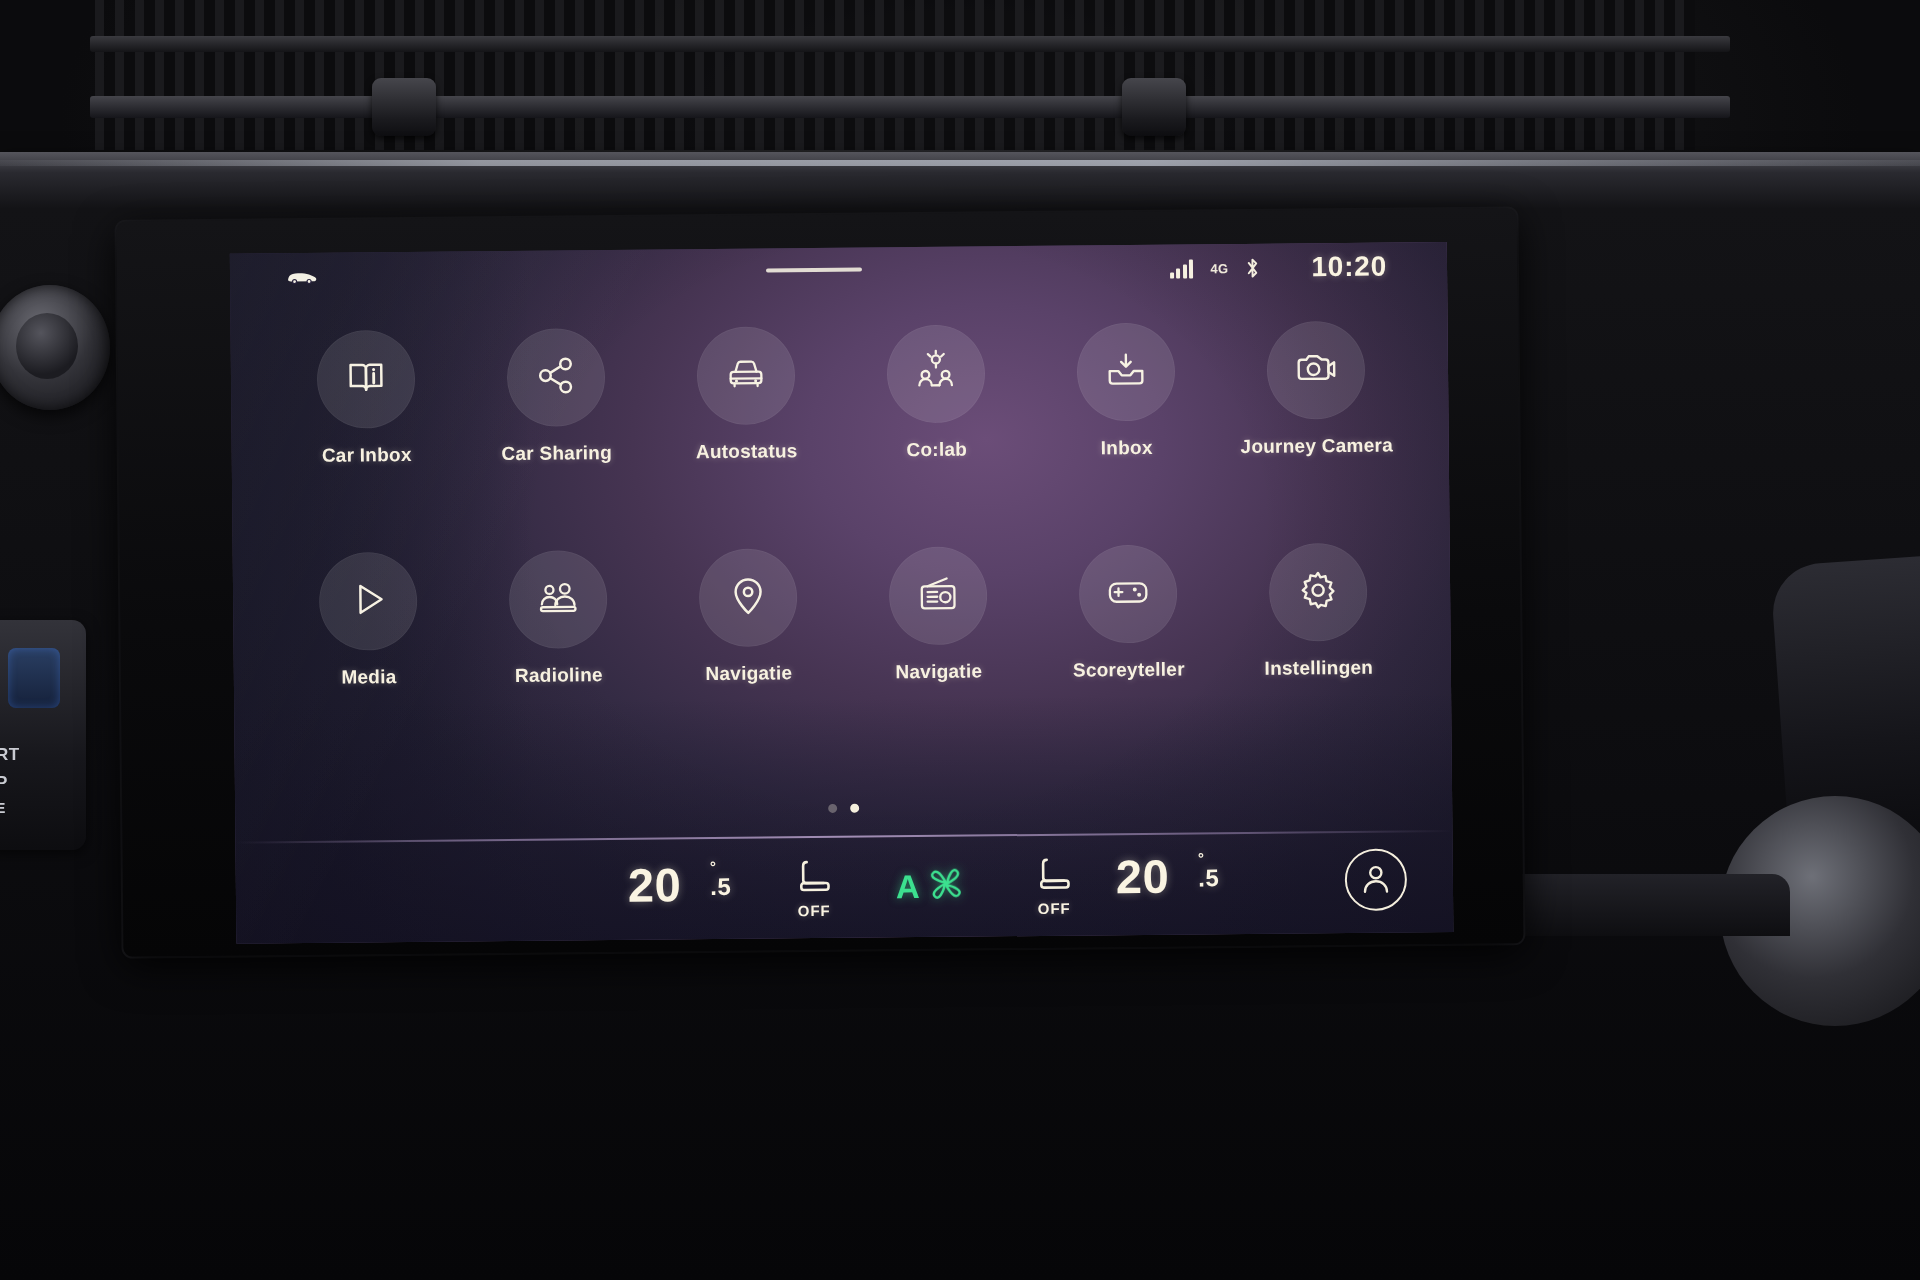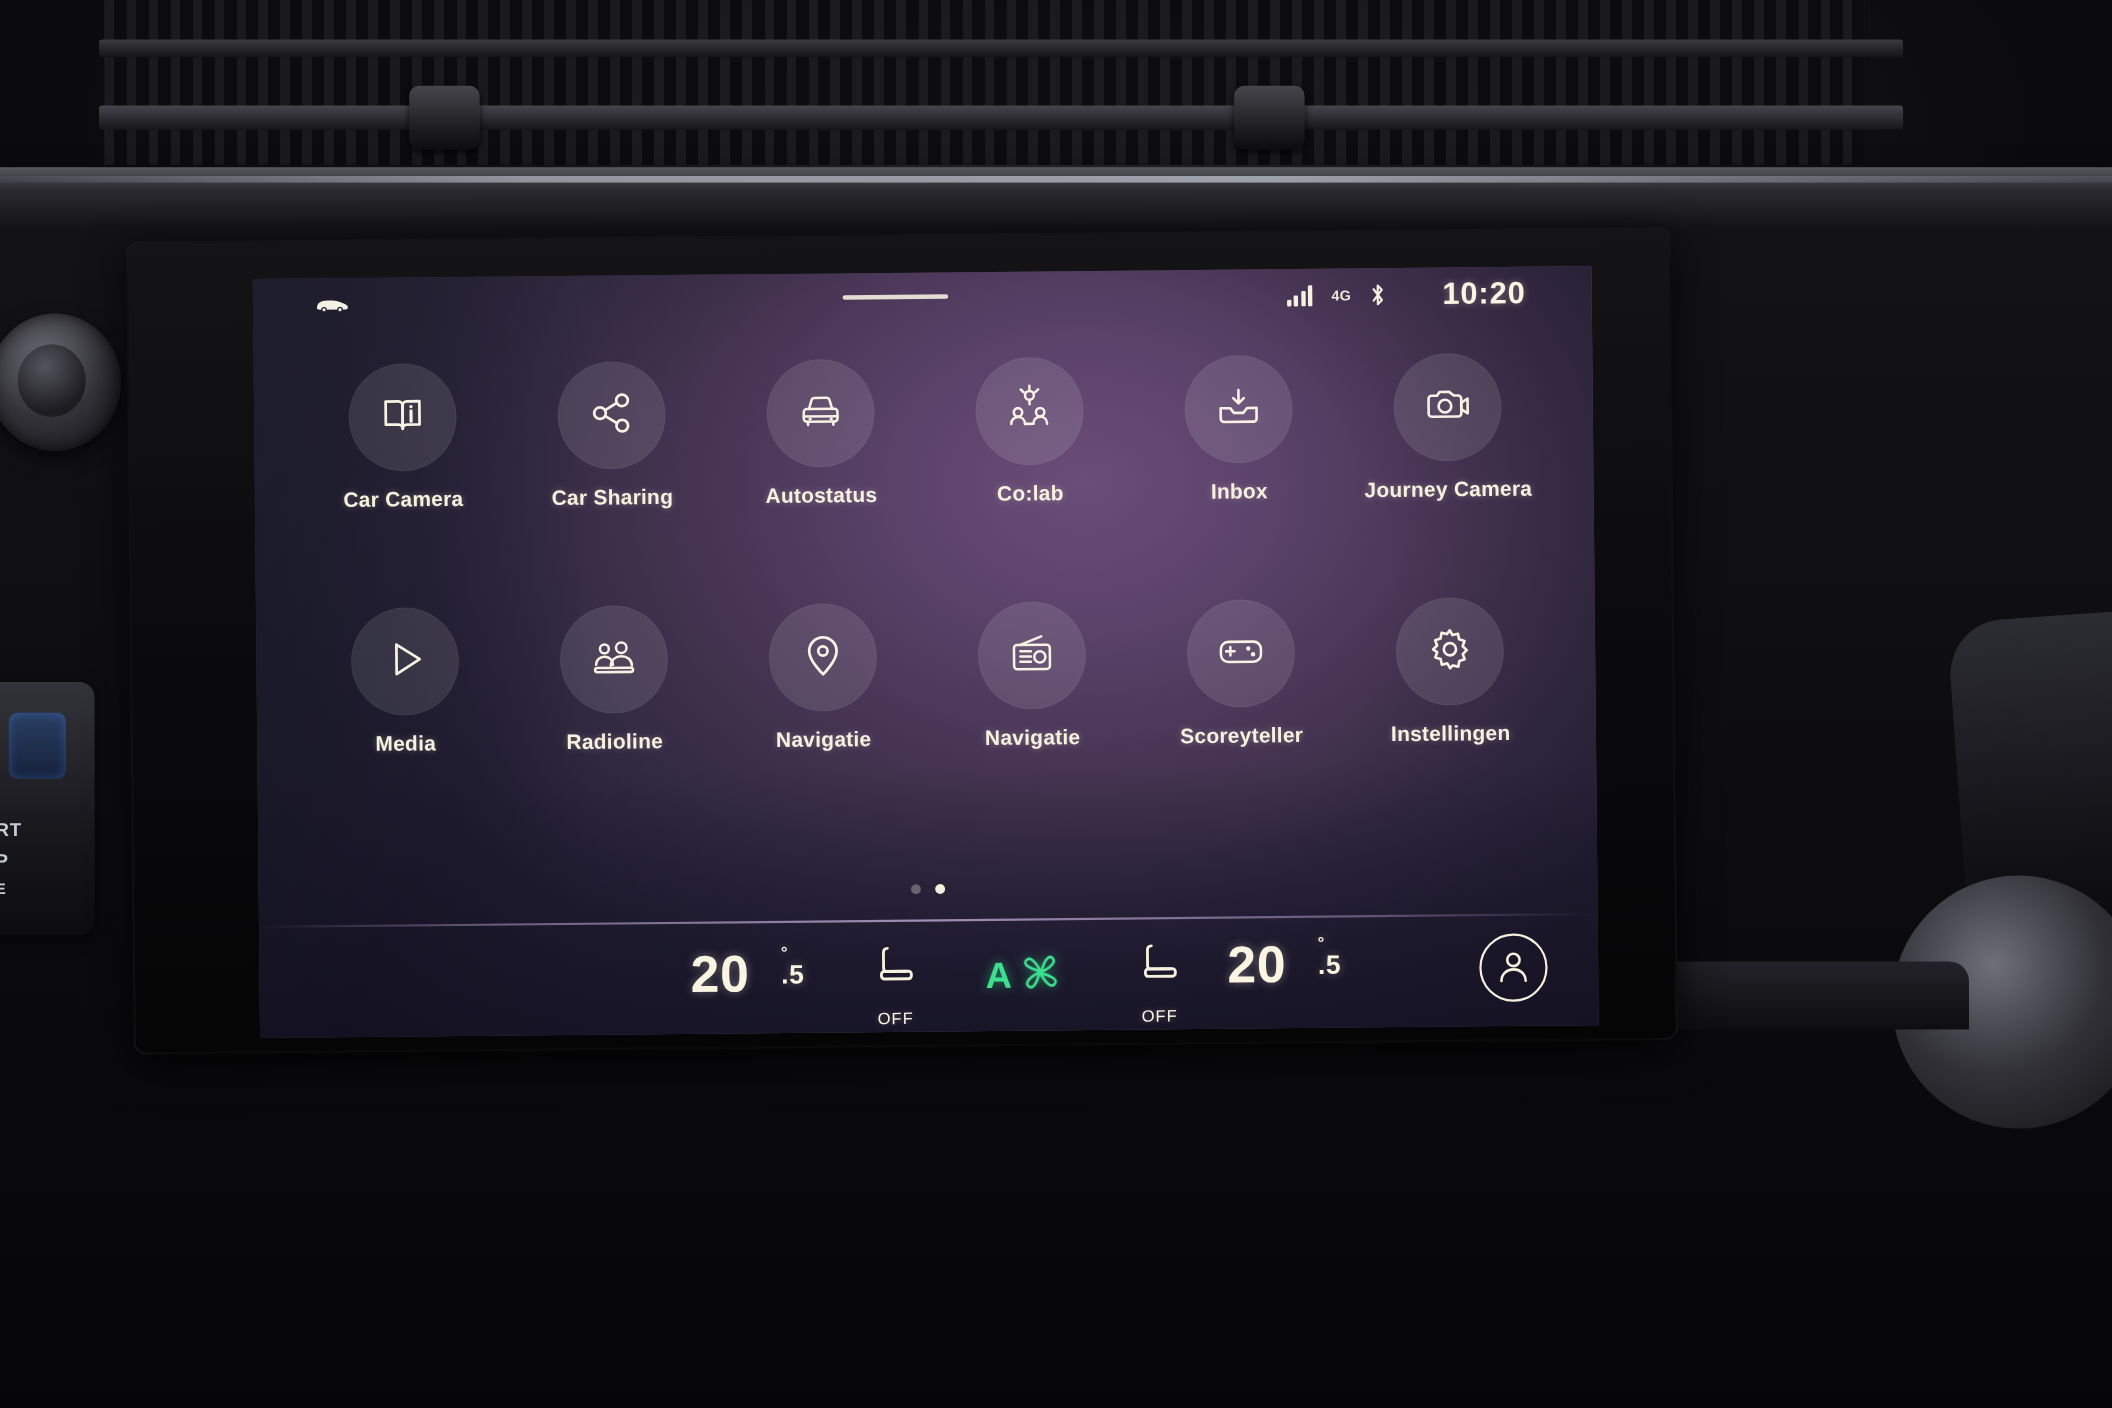--- a/index.html
+++ b/index.html
@@ -235,22 +235,22 @@
   }
   .temp-frac {
     display:flex; flex-direction:column; align-items:flex-start;
     margin-left:3px; margin-top:3px; line-height:1;
   }
   .temp-deg { font-size:15px; line-height:.9; }
   .temp-dec { font-size:24px; line-height:1; margin-top:1px; }
   .seat-ctl { display:flex; flex-direction:column; align-items:center; }
   .seat-ctl svg { width:36px; height:40px; color:#f6f0de; }
   .seat-off {
-    color:#faf4e2; font-size:15px; font-weight:normal; letter-spacing:.9px;
-    margin-top:15px; text-shadow:0 0 6px rgba(255,250,225,.3);
+    color:#faf4e2; font-size:15px; font-weight:bold; letter-spacing:.9px;
+    margin-top:0; text-shadow:0 0 6px rgba(255,250,225,.3);
   }
   .auto-fan { display:flex; align-items:center; gap:5px; }
   .auto-a {
     color:#3ce08f; font-size:33px; font-weight:bold; line-height:1;
     text-shadow:0 0 10px rgba(60,224,143,.55);
   }
   .auto-fan svg { width:42px; height:42px; color:#3ce08f;
     filter:drop-shadow(0 0 5px rgba(60,224,143,.5)); }
   .profile-btn {
     position:absolute; right:46px; top:14px;
@@ -334,21 +334,21 @@
           <div class="app-circle">
             <span>
               <svg viewBox="0 0 48 48" fill="none" stroke="#f7f2e3" stroke-width="2.6" stroke-linejoin="round" stroke-linecap="round">
                 <path d="M8 11h12a4 4 0 014 4v22a4 4 0 00-4-4H8z"></path>
                 <path d="M40 11H28a4 4 0 00-4 4v22a4 4 0 014-4h12z"></path>
                 <path d="M32 20v10" stroke-width="3"></path>
                 <circle cx="32" cy="16" r="1.6" fill="#f7f2e3" stroke="none"></circle>
               </svg>
             </span>
           </div>
-          <span class="app-label">Car Camera</span>
+          <span class="app-label">Car Inbox</span>
         </div>
 
         <div class="app-cell">
           <div class="app-circle">
             <span>
               <svg viewBox="0 0 48 48" fill="none" stroke="#f7f2e3" stroke-width="2.6">
                 <circle cx="34" cy="12" r="5.5"></circle>
                 <circle cx="13" cy="24" r="5.5"></circle>
                 <circle cx="34" cy="36" r="5.5"></circle>
                 <path d="M18 21.2 L29 14.4 M18 26.8 L29 33.6" stroke-linecap="round"></path>

